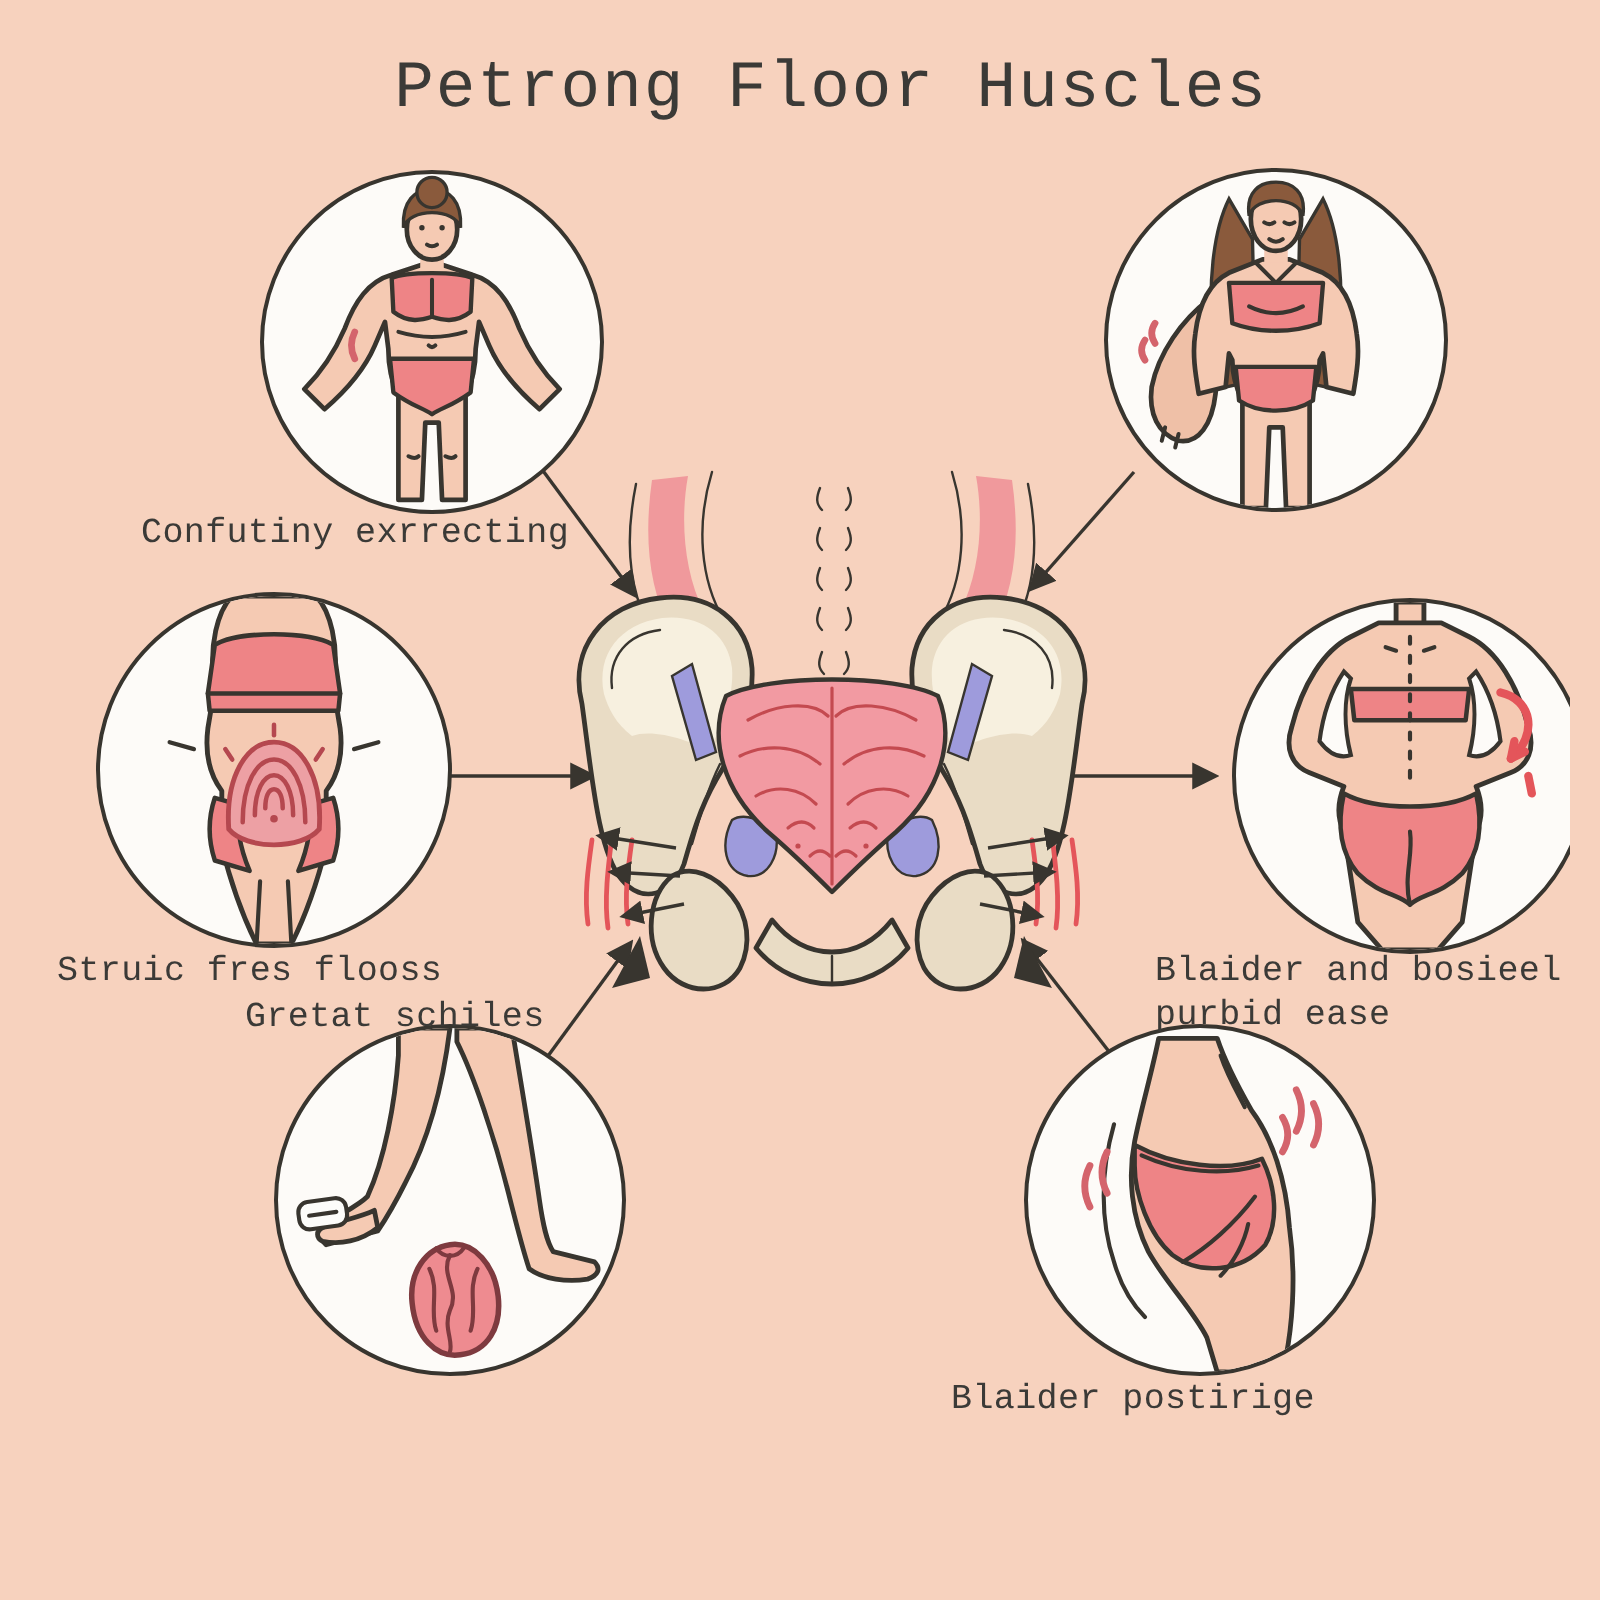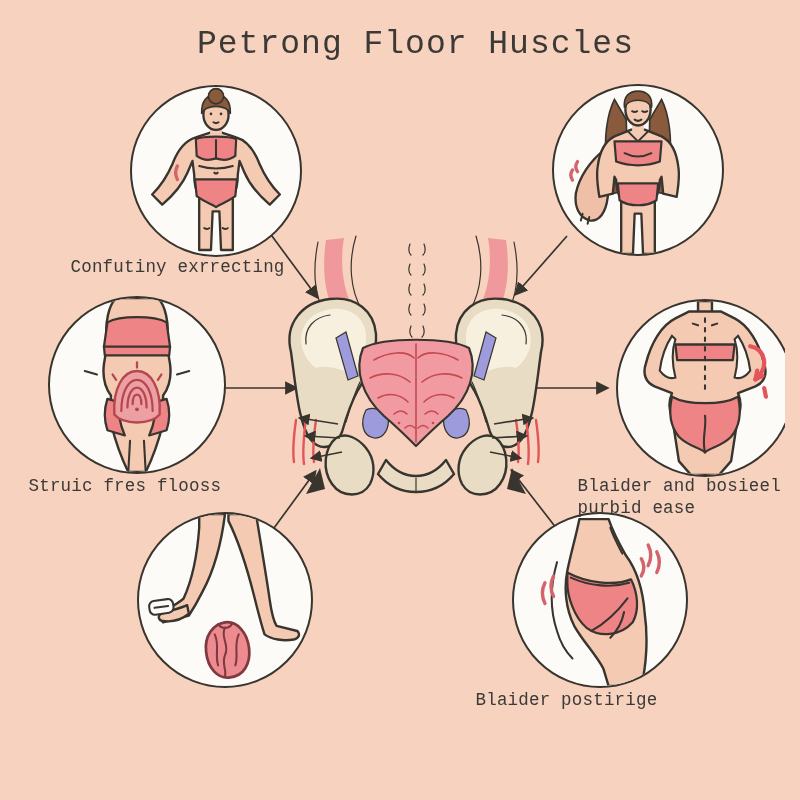--- a/index.html
+++ b/index.html
@@ -256,14 +256,15 @@
         <path class="st-redthin" d="M83,22 q3,6 0,12"></path>
         <path class="st-redthin" d="M74,26 q3,5 0,10"></path>
     </svg>
   </div>
 
   <div class="caption" id="cap-tl">Confutiny exrrecting</div>
   <div class="caption" id="cap-ml">Struic fres flooss</div>
   <div class="caption" id="cap-mr">Blaider and bosieel
 purbid ease</div>
   <div class="caption" id="cap-br">Blaider postirige</div>
+  <div class="caption" id="cap-gretat">Gretat schiles</div>
 
 </div>
 
 </body></html>

